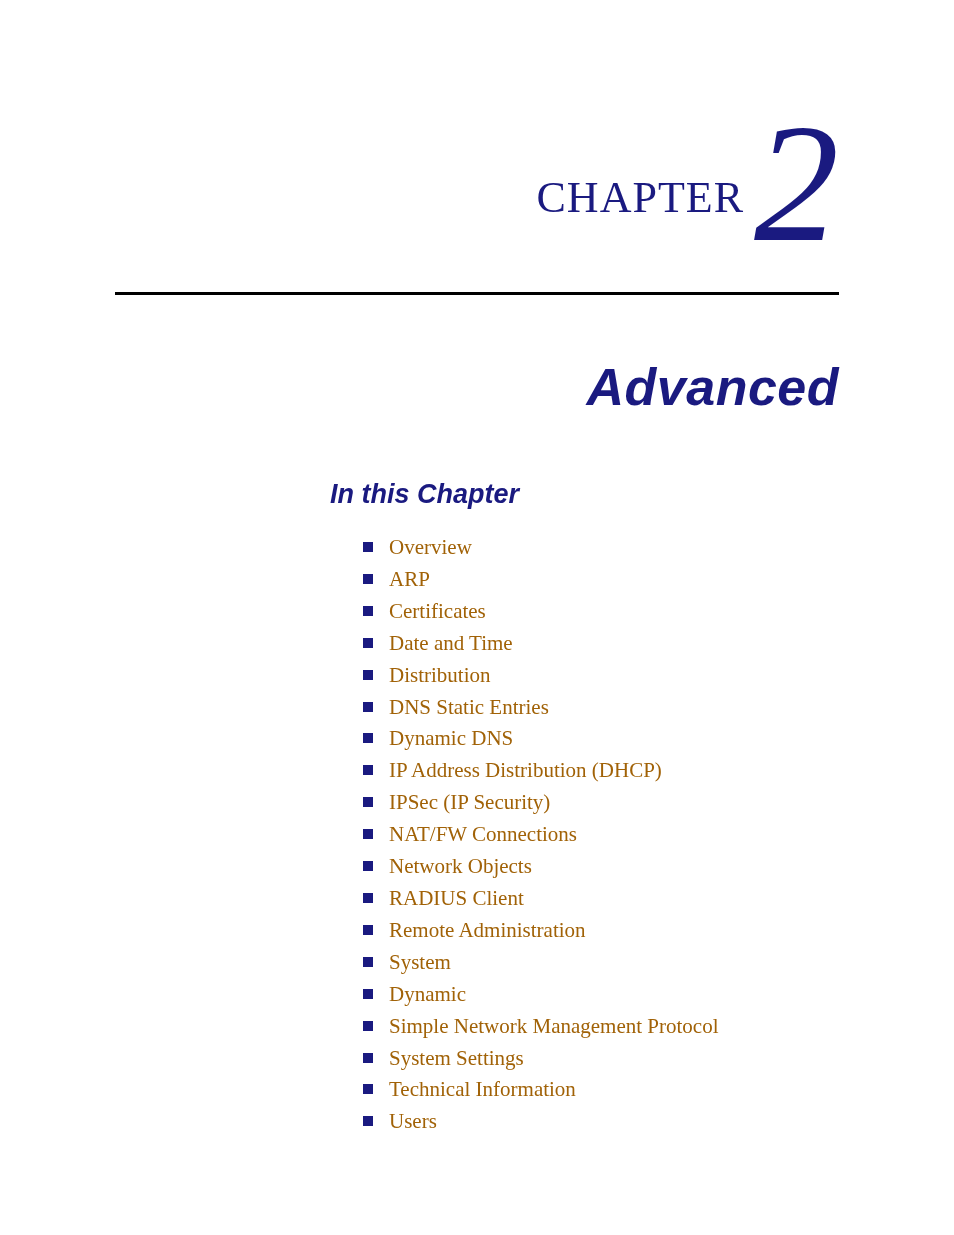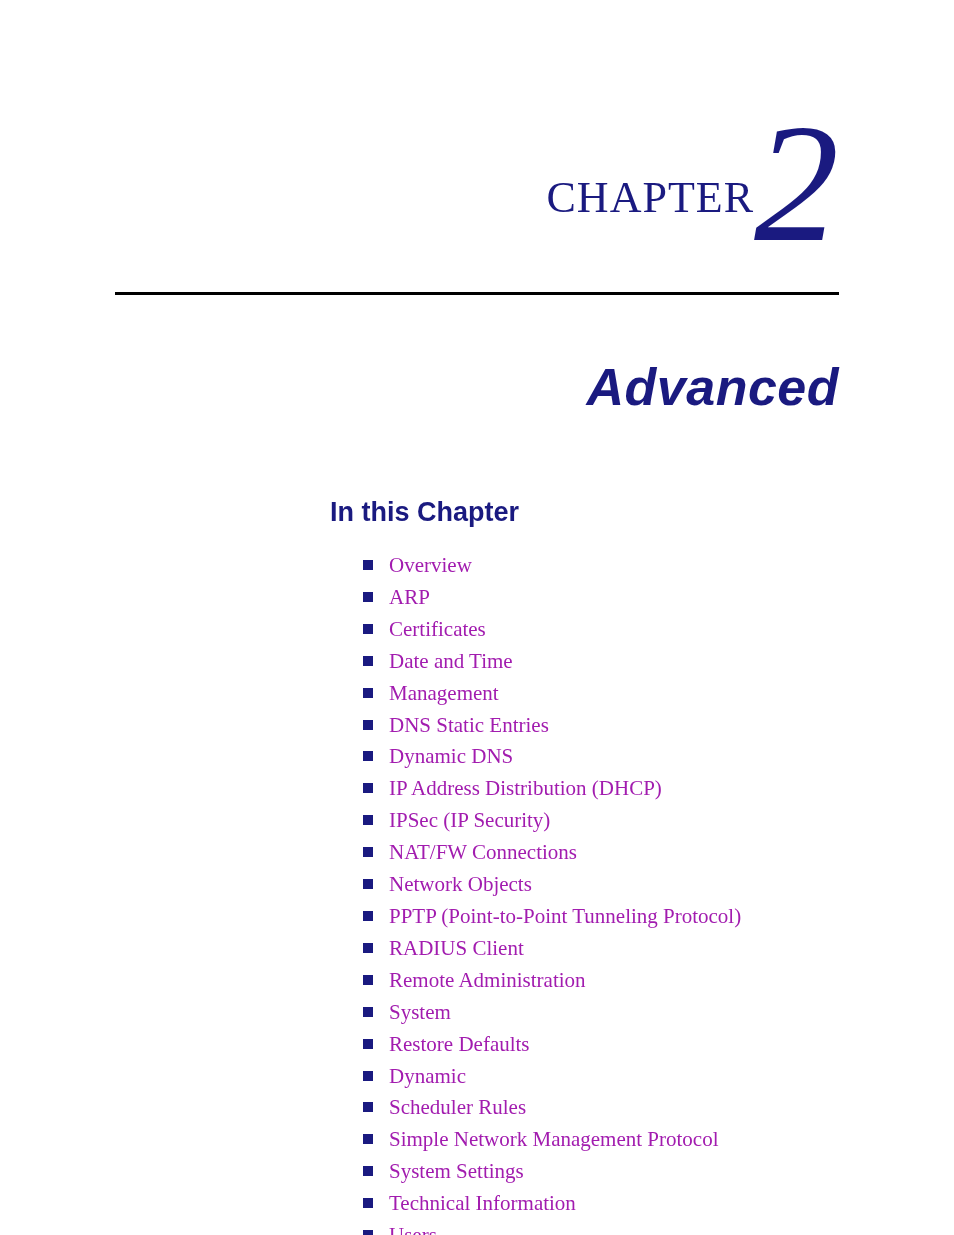--- a/index.html
+++ b/index.html
@@ -11,20 +11,21 @@
       color: #000;
       position: relative;
     }
     .page {
       padding: 70px 115px 0 115px;
     }
     .chapter-header {
       display: flex;
       align-items: baseline;
       justify-content: flex-end;
+      gap: 10px;
       margin-top: 0;
     }
     .chapter-label {
       font-size: 44px;
       color: #1a1a80;
       font-variant: small-caps;
       letter-spacing: 1px;
       font-family: "Times New Roman", serif;
     }
     .chapter-number {
@@ -50,31 +51,32 @@
       color: #1a1a80;
       font-family: Arial, Helvetica, sans-serif;
       margin: 62px 0 0 0;
       letter-spacing: 0.5px;
     }
     .section-heading {
       font-size: 27px;
       font-weight: bold;
       color: #1a1a80;
       font-family: Arial, Helvetica, sans-serif;
-      margin: 80px 0 22px 215px;
+      margin: 62px 0 22px 215px;
+      font-style: italic;
     }
     .toc-list {
       list-style: none;
       margin: 0 0 0 248px;
       padding: 0;
     }
     .toc-list li {
       font-size: 21px;
       font-family: "Times New Roman", Times, serif;
-      color: #a21caf;
+      color: #a16207;
       line-height: 1.52;
       position: relative;
       padding-left: 26px;
     }
     .toc-list li .bullet {
       position: absolute;
       left: 0;
       top: 10px;
       width: 10px;
       height: 10px;
@@ -95,34 +97,31 @@
 
   <div class="chapter-title">Advanced</div>
 
   <div class="section-heading">In this Chapter</div>
 
   <ul class="toc-list">
     <li><span class="bullet"></span><span>Overview</span></li>
     <li><span class="bullet"></span><span>ARP</span></li>
     <li><span class="bullet"></span><span>Certificates</span></li>
     <li><span class="bullet"></span><span>Date and Time</span></li>
-    <li><span class="bullet"></span><span>Management</span></li>
+    <li><span class="bullet"></span><span>Distribution</span></li>
     <li><span class="bullet"></span><span>DNS Static Entries</span></li>
     <li><span class="bullet"></span><span>Dynamic DNS</span></li>
     <li><span class="bullet"></span><span>IP Address Distribution (DHCP)</span></li>
     <li><span class="bullet"></span><span>IPSec (IP Security)</span></li>
     <li><span class="bullet"></span><span>NAT/FW Connections</span></li>
     <li><span class="bullet"></span><span>Network Objects</span></li>
-    <li><span class="bullet"></span><span>PPTP (Point-to-Point Tunneling Protocol)</span></li>
     <li><span class="bullet"></span><span>RADIUS Client</span></li>
     <li><span class="bullet"></span><span>Remote Administration</span></li>
     <li><span class="bullet"></span><span>System</span></li>
-    <li><span class="bullet"></span><span>Restore Defaults</span></li>
     <li><span class="bullet"></span><span>Dynamic</span></li>
-    <li><span class="bullet"></span><span>Scheduler Rules</span></li>
     <li><span class="bullet"></span><span>Simple Network Management Protocol</span></li>
     <li><span class="bullet"></span><span>System Settings</span></li>
     <li><span class="bullet"></span><span>Technical Information</span></li>
     <li><span class="bullet"></span></li>
     <li><span class="bullet"></span><span>Users</span></li>
 
   </ul>
 </div>
 
 </body></html>

